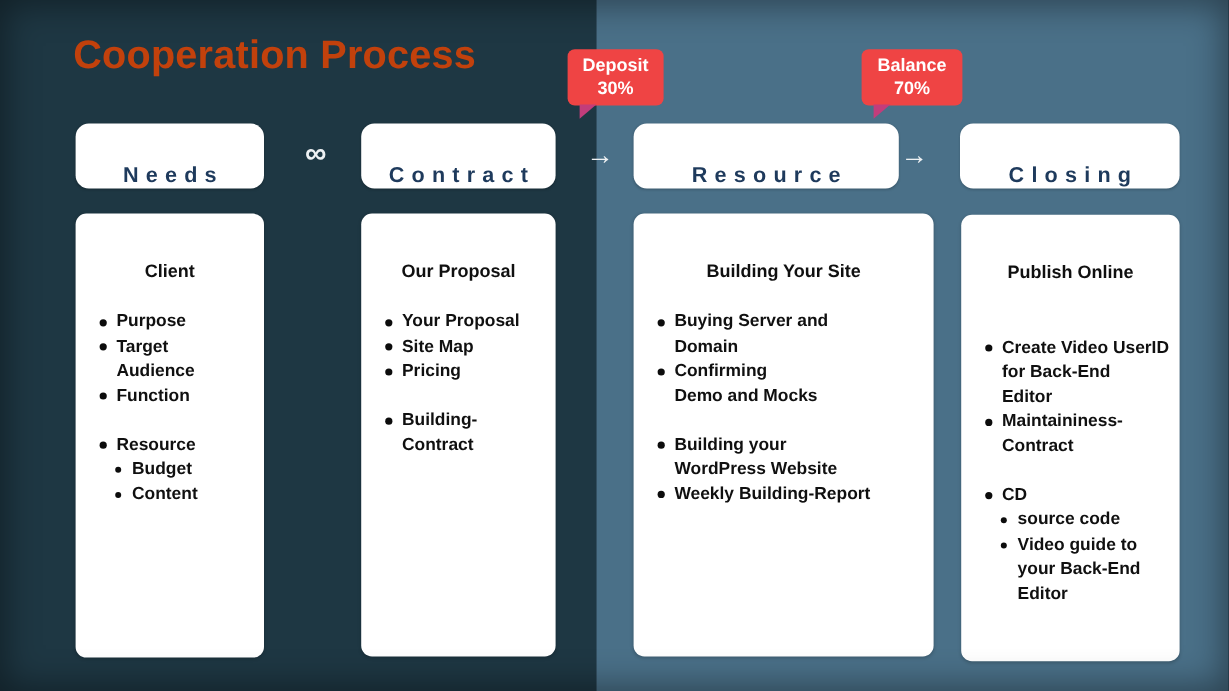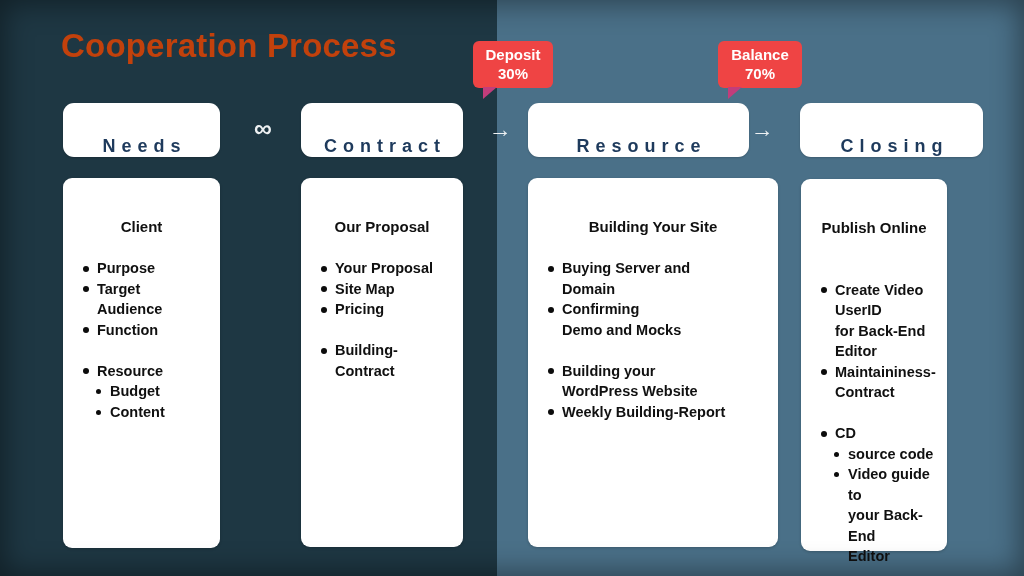--- a/index.html
+++ b/index.html
@@ -53,21 +53,21 @@
   }
 
   
   .card {
     position:absolute; top:178px; background:#ffffff; border-radius:9px;
     color:#101010; box-shadow:0 1px 3px rgba(0,0,0,0.2);
   }
   .card-needs    { left:63px;  width:157px; height:370px; }
   .card-contract { left:301px; width:162px; height:369px; }
   .card-building { left:528px; width:250px; height:369px; }
-  .card-closing  { left:801px; width:146px; height:372px; top:179px; }
+  .card-closing  { left:801px; width:182px; height:372px; top:179px; }
 
   .card-title {
     margin-top:40px; text-align:center;
     font-size:15px; font-weight:700; line-height:18px;
   }
   .card-list {
     list-style:none; margin:22px 0 0 0; padding:0 4px 0 20px;
   }
   .card-list li {
     position:relative; padding-left:14px;

